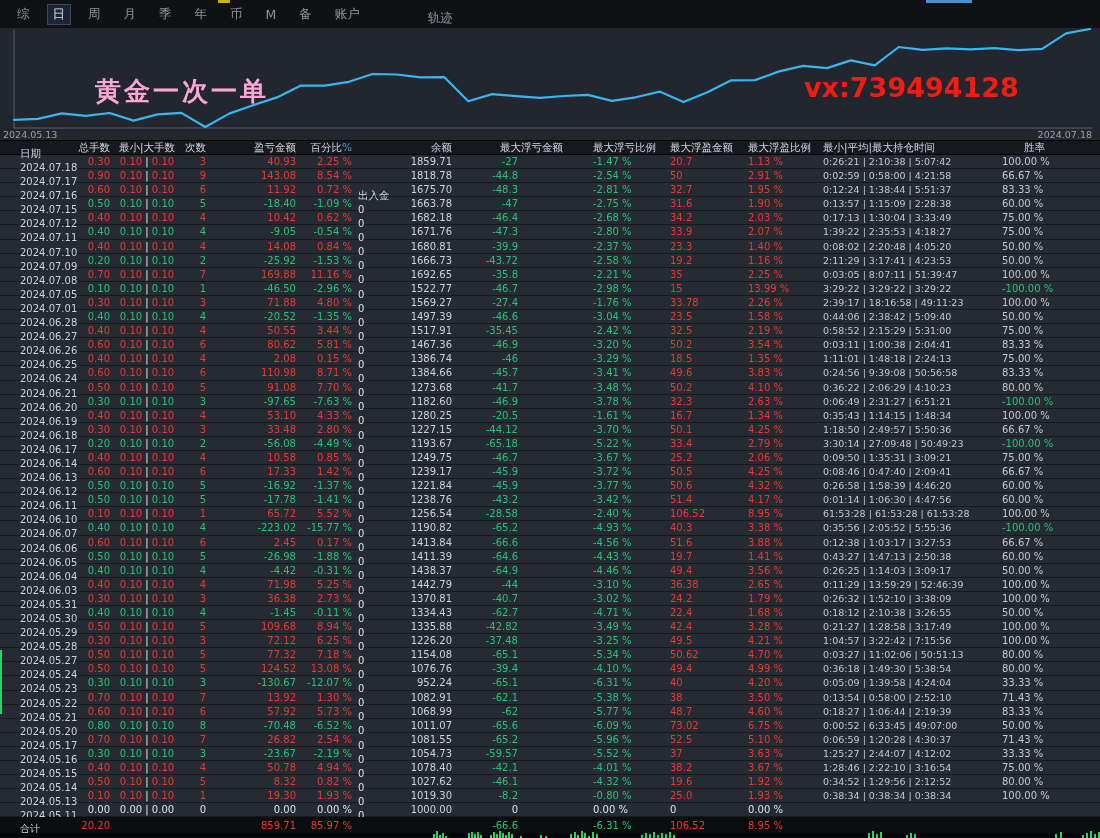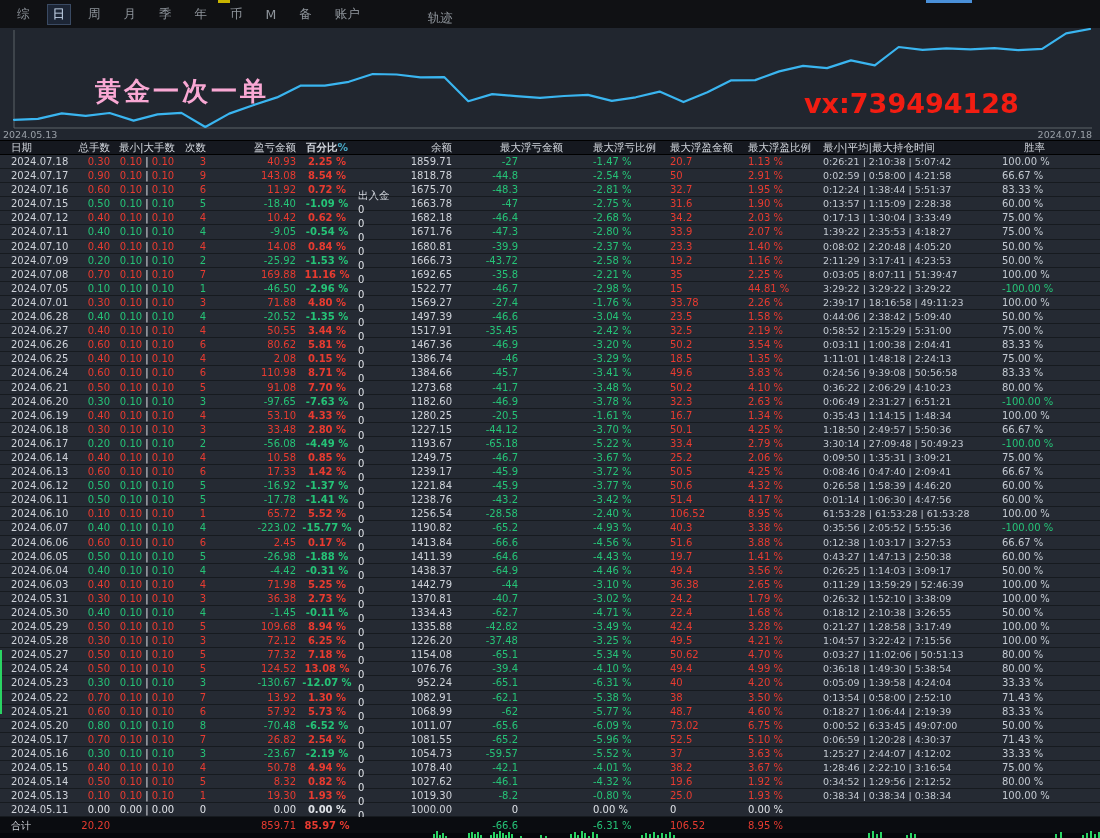--- a/index.html
+++ b/index.html
@@ -10,39 +10,39 @@
            display:flex;align-items:center;}
   .menu-item{color:#8f959c;font-size:12.5px;padding:2px 6px;margin-left:11px;white-space:nowrap;cursor:default;}
   .menu-item.active{color:#cfe0f5;background:#1c2535;box-shadow:inset 0 0 0 1px #3a4a63;}
   .menu-item.trail{margin-left:56px;margin-top:8px;}
   .frag{position:absolute;top:0;}
   
   .chart{position:absolute;left:0;top:28px;width:1100px;height:112px;background:#21262f;}
   .chart svg{position:absolute;left:0;top:0;}
   .ann-left{position:absolute;left:95px;top:46px;color:#f9a8d4;font-size:26px;font-weight:bold;
             letter-spacing:3px;white-space:nowrap;}
-  .ann-right{position:absolute;left:804px;top:60px;color:#f21d12;font-size:27px;font-weight:bold;
+  .ann-right{position:absolute;left:804px;top:44px;color:#f21d12;font-size:27px;font-weight:bold;
              white-space:nowrap;}
   .xlab{position:absolute;top:101px;color:#9aa0a8;font-size:9.5px;}
   .xlab.start{left:3px;} .xlab.end{right:8px;}
   
   .thead{position:absolute;left:0;top:140px;width:1100px;height:15px;background:#15181f;
          border-top:1px solid #000;border-bottom:1px solid #000;display:flex;box-sizing:border-box;}
   .rows{position:absolute;left:0;top:155px;width:1100px;}
   .row{display:flex;height:14.1px;border-bottom:1px solid rgba(0,0,0,0.38);box-sizing:border-box;}
   .total-row{position:absolute;left:0;top:817px;width:1100px;height:16px;background:#0a0c10;display:flex;
              align-items:center;}
   .cell{flex:none;box-sizing:border-box;font-size:10px;line-height:13px;white-space:pre;overflow:visible;}
   .thead .cell{color:#d2d6dd;font-size:10.5px;line-height:13px;}
-  .c0{width:76px;text-align:left;padding-left:11px;}
+  .c0{width:76px;text-align:left;padding-left:20px;margin-top:6px;}
   .c1{width:34px;text-align:right;}
   .c2{width:74px;text-align:center;}
   .c3{width:22px;text-align:right;}
   .c4{width:90px;text-align:right;padding-left:16px;}
-  .c5{width:56px;text-align:center;padding-left:6px;font-weight:bold;}
+  .c5{width:56px;text-align:right;padding-left:6px;}
   .c6{width:58px;text-align:left;padding-left:6px;margin-top:48px;}
   .c7{width:46px;text-align:right;padding-right:4px;}
   .c8{width:132px;text-align:right;padding-right:70px;}
   .c9{width:78px;text-align:left;padding-left:5px;}
   .c10{width:78px;text-align:left;padding-left:4px;}
   .c11{width:74px;text-align:left;padding-left:4px;}
   .c12{width:178px;text-align:left;padding-left:5px;font-size:9.5px;}
   .c13{width:104px;text-align:left;padding-left:6px;}
   .thead .c8{padding-right:25px;}
   .thead .c13{text-align:right;padding-right:55px;}
@@ -257,21 +257,21 @@
         <div class="cell c1 c-green">0.10</div>
         <div class="cell c2 c-green"><span>0.10 </span><span class="c-sep">|</span><span> 0.10</span></div>
         <div class="cell c3 c-green">1</div>
         <div class="cell c4 c-green">-46.50</div>
         <div class="cell c5 c-green">-2.96 %</div>
         <div class="cell c6 c-plain">0</div>
         <div class="cell c7 c-balance">1522.77</div>
         <div class="cell c8 c-green">-46.7</div>
         <div class="cell c9 c-green">-2.98 %</div>
         <div class="cell c10 c-red">15</div>
-        <div class="cell c11 c-red">44.81 %</div>
+        <div class="cell c11 c-red">13.99 %</div>
         <div class="cell c12 c-time">3:29:22 | 3:29:22 | 3:29:22</div>
         <div class="cell c13 c-green">-100.00 %</div>
       </div>
       <div class="row">
         <div class="cell c0 c-date">2024.07.01</div>
         <div class="cell c1 c-red">0.30</div>
         <div class="cell c2 c-red"><span>0.10 </span><span class="c-sep">|</span><span> 0.10</span></div>
         <div class="cell c3 c-red">3</div>
         <div class="cell c4 c-red">71.88</div>
         <div class="cell c5 c-red">4.80 %</div>

